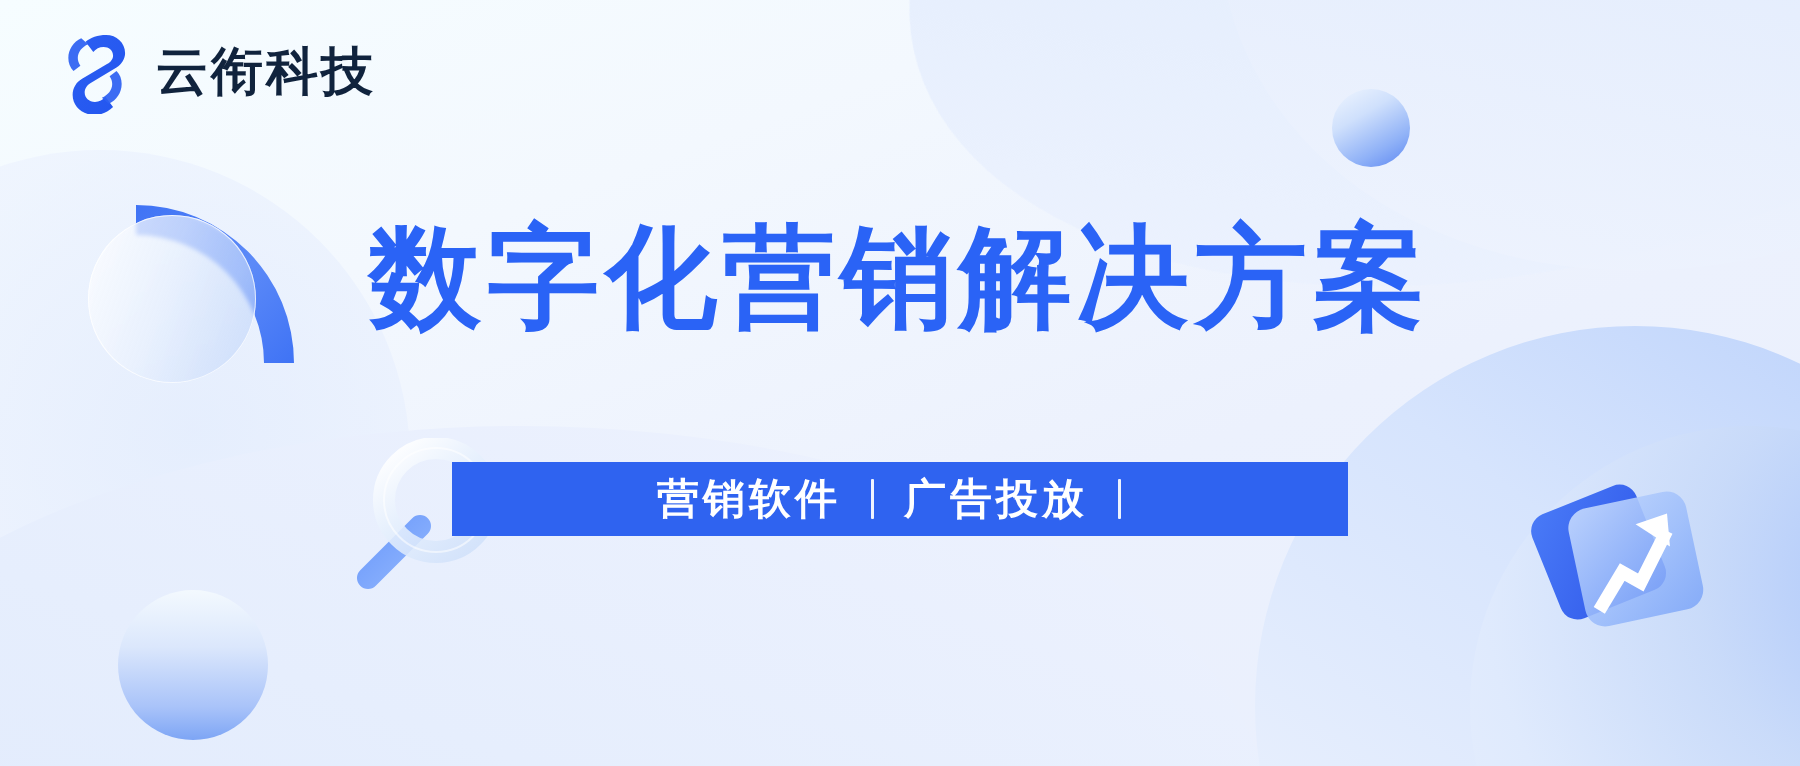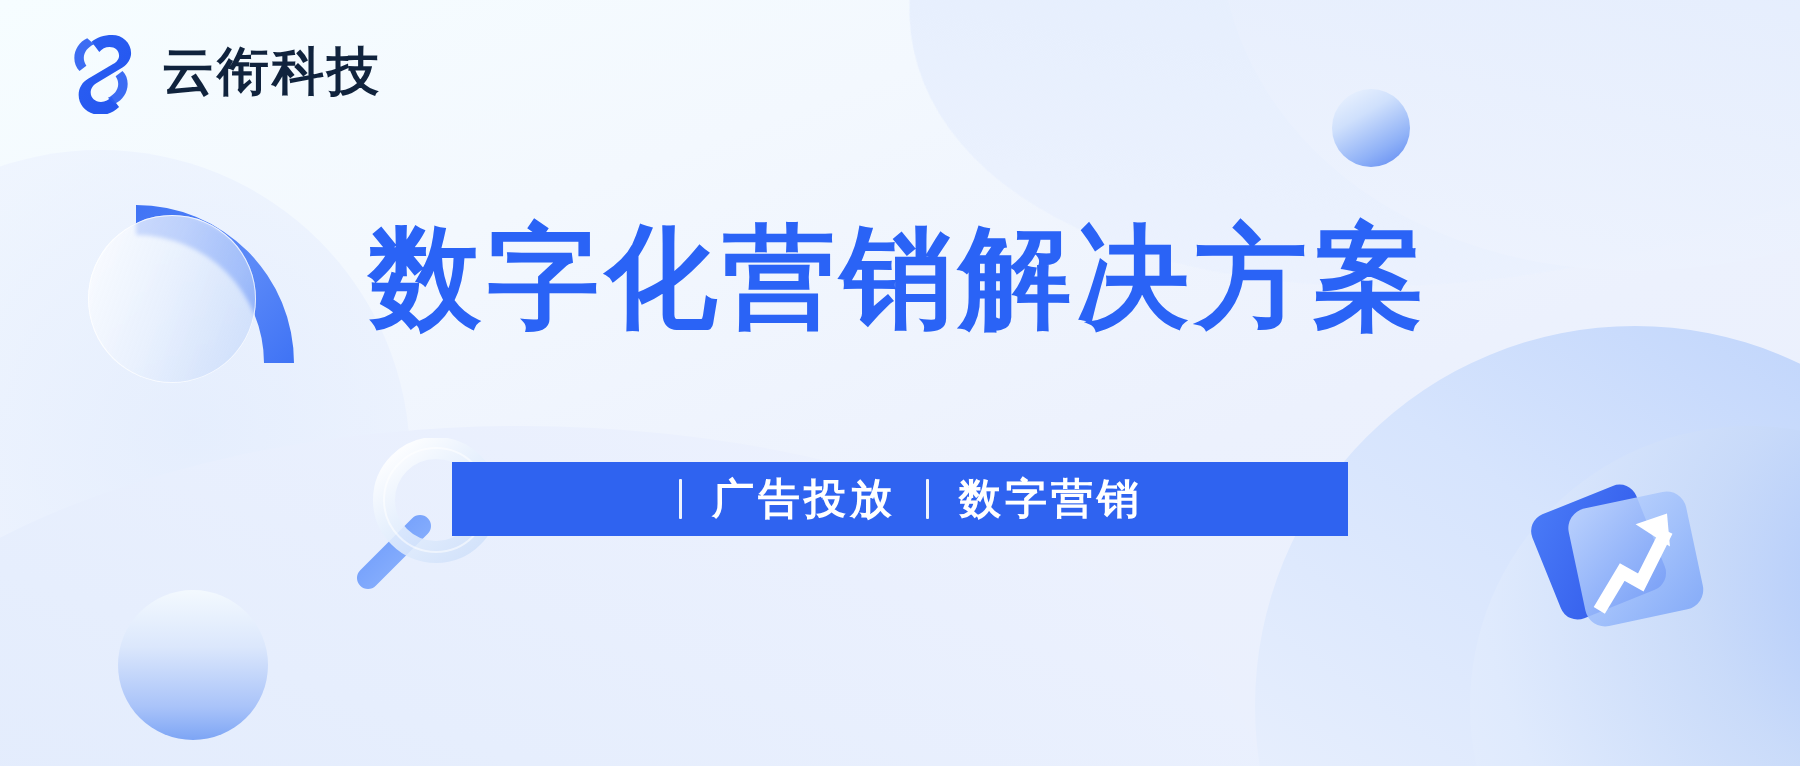--- a/index.html
+++ b/index.html
@@ -100,21 +100,21 @@
     position: absolute;
     left: 1332px; top: 89px;
     width: 78px; height: 78px;
     border-radius: 50%;
     background: linear-gradient(150deg, #f0f6ff 0%, #cfe0fc 35%, #8fb1f7 72%, #5b86f2 100%);
   }
 
   
   .logo-row {
     position: absolute;
-    left: 58px; top: 28px;
+    left: 52px; top: 28px;
     display: flex;
     align-items: center;
     gap: 18px;
   }
   .logo-mark { width: 86px; height: 86px; display:block; }
   .logo-text {
     font-size: 52px;
     font-weight: 700;
     color: #10233d;
     letter-spacing: 3px;
@@ -251,24 +251,24 @@
         </linearGradient>
       </defs>
       <line x1="36" y1="140" x2="88" y2="88" stroke="url(#handleGrad)" stroke-width="22" stroke-linecap="round"></line>
       <circle cx="104" cy="62" r="52" fill="none" stroke="url(#ringGrad)" stroke-width="22"></circle>
       <circle cx="104" cy="62" r="52" fill="none" stroke="#ffffff" stroke-width="2" opacity=".55"></circle>
     </svg>
   </div>
 
   <div class="subtitle-bar">
     <div class="subtitle-text">
+      <span class="sub-item">营销软件</span>
       <span class="sub-sep"></span>
       <span class="sub-item">广告投放</span>
       <span class="sub-sep"></span>
-      <span class="sub-item">数字营销</span>
     </div>
   </div>
 
   <div class="chart-icon">
     <svg width="220" height="220" viewBox="0 0 220 220" aria-hidden="true">
       <defs>
         <linearGradient id="cardBack" x1="0" y1="0" x2="1" y2="1">
           <stop offset="0%" stop-color="#4a7bf7"></stop>
           <stop offset="100%" stop-color="#2b52e8"></stop>
         </linearGradient>

